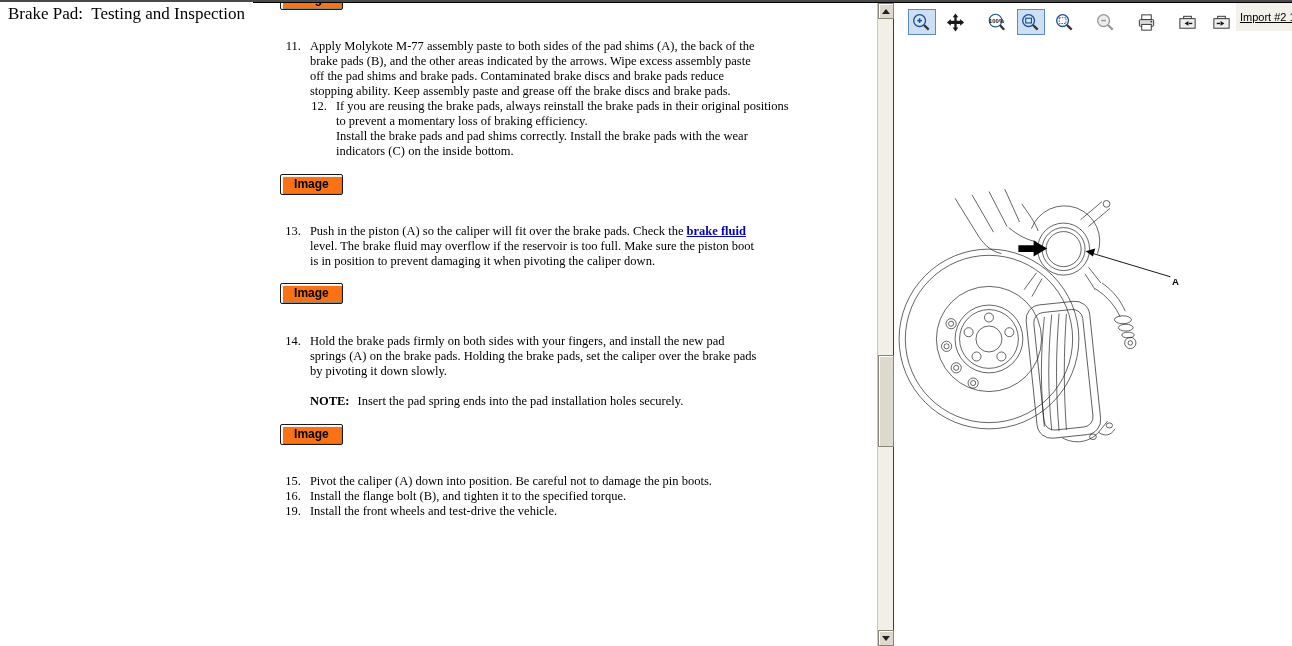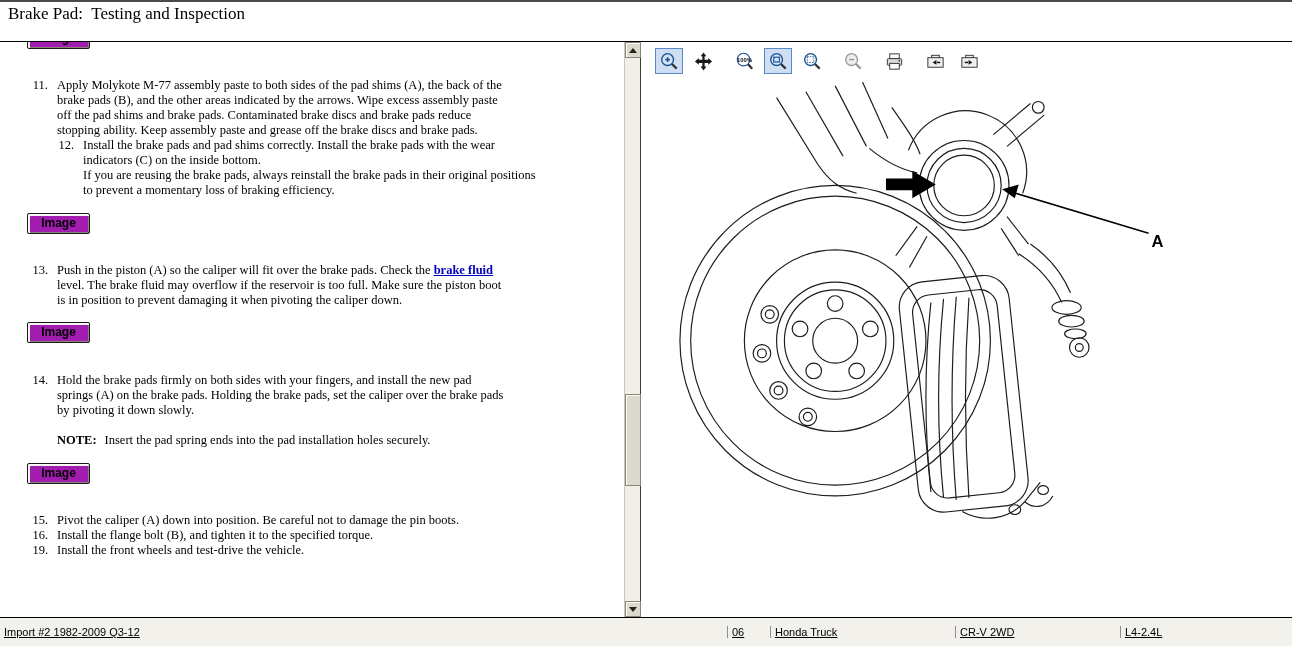--- a/index.html
+++ b/index.html
@@ -1,18 +1,18 @@
 <!DOCTYPE html>
 <html><head>
 <meta charset="utf-8">
 <style>
   * { margin:0; padding:0; box-sizing:border-box; }
   html,body { width:1292px; height:646px; overflow:hidden; }
   body { font-family:"Liberation Serif", serif; background:#fff; color:#000; }
-  .app { width:1292px; height:646px; display:flex; flex-direction:column; border-top:2px solid #4a4a4a; }
+  .app { width:1292px; height:646px; display:flex; flex-direction:row; border-top:2px solid #4a4a4a; }
 
   
   .header { height:39px; padding:2px 8px 0 8px; background:#fff; }
   .title { font-size:17px; white-space:pre; }
   .subtitle { font-family:"Liberation Sans", sans-serif; font-size:11px; margin-top:2px; }
 
   
   .main { flex:1; min-height:0; display:flex; border-top:1px solid #000; }
 
   
@@ -21,21 +21,21 @@
   .partial-clip { height:7px; overflow:hidden; margin-top:0; }
   .partial-clip .img-btn { margin-top:-14px; }
   .step { display:flex; }
   .step .num { width:20px; flex:none; text-align:right; font-size:12.5px; line-height:15px; margin-left:28px; }
   .step .txt { margin-left:9px; width:453px; font-size:12.5px; line-height:15px; }
   .note { margin-top:15px; }
   .note .note-text { margin-left:8px; }
   .link { color:#0000bb; font-weight:bold; cursor:pointer; }
   .img-btn {
     display:block; width:63px; height:21px; margin-left:27px;
-    background:#a21caf; border:1px solid #1a1a1a; border-radius:2px;
+    background:#f97316; border:1px solid #1a1a1a; border-radius:2px;
     box-shadow: inset 1px 1px 0 #ffffff, inset 2px 2px 0 #f3f1ea, inset -1px -1px 0 #8a8578;
     font-family:"Liberation Sans", sans-serif; font-weight:bold; font-size:12px;
     text-align:center; cursor:pointer; line-height:17px;
   }
   .m29{margin-top:29px;} .m15{margin-top:15px;} .m14{margin-top:14px;} .m30{margin-top:30px;} .m0{margin-top:0;padding-left:26px;}
 
   
   .scrollbar { position:absolute; top:0; right:0; bottom:0; width:16px; background:#f1efe7; border-left:1px solid #c9c6bb; }
   .sb-btn { width:16px; height:16px; background:#ddd9cd; border:1px solid #8a8578;
     box-shadow: inset 1px 1px 0 #fff; display:flex; align-items:center; justify-content:center; cursor:pointer; }
@@ -82,22 +82,22 @@
         </div>
 
         <div class="step m29">
           <span class="num">11.</span>
           <div class="txt">Apply Molykote M-77 assembly paste to both sides of the pad shims (A), the back of the brake pads (B), and the other areas indicated by the arrows. Wipe excess assembly paste off the pad shims and brake pads. Contaminated brake discs and brake pads reduce stopping ability. Keep assembly paste and grease off the brake discs and brake pads.</div>
         </div>
 
         <div class="step m0">
           <span class="num">12.</span>
           <div class="txt">
+            <div>If you are reusing the brake pads, always reinstall the brake pads in their original positions to prevent a momentary loss of braking efficiency.</div>
             <div>Install the brake pads and pad shims correctly. Install the brake pads with the wear indicators (C) on the inside bottom.</div>
-            <div>If you are reusing the brake pads, always reinstall the brake pads in their original positions to prevent a momentary loss of braking efficiency.</div>
           </div>
         </div>
 
         <button class="img-btn m15">Image</button>
 
         <div class="step m29">
           <span class="num">13.</span>
           <div class="txt"><span>Push in the piston (A) so the caliper will fit over the brake pads. Check the </span><a href="#" class="link">brake fluid</a><span> level. The brake fluid may overflow if the reservoir is too full. Make sure the piston boot is in position to prevent damaging it when pivoting the caliper down.</span></div>
         </div>
 

